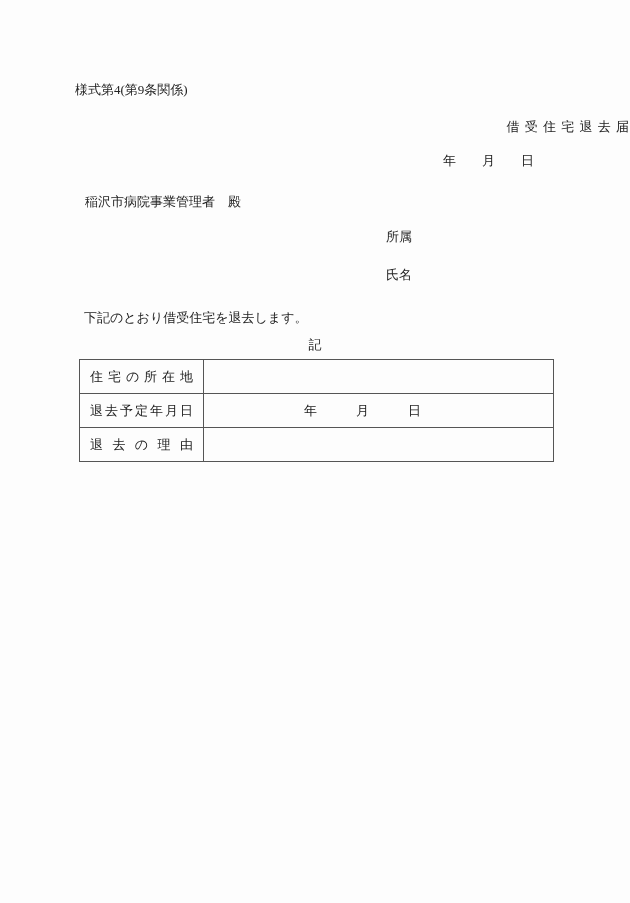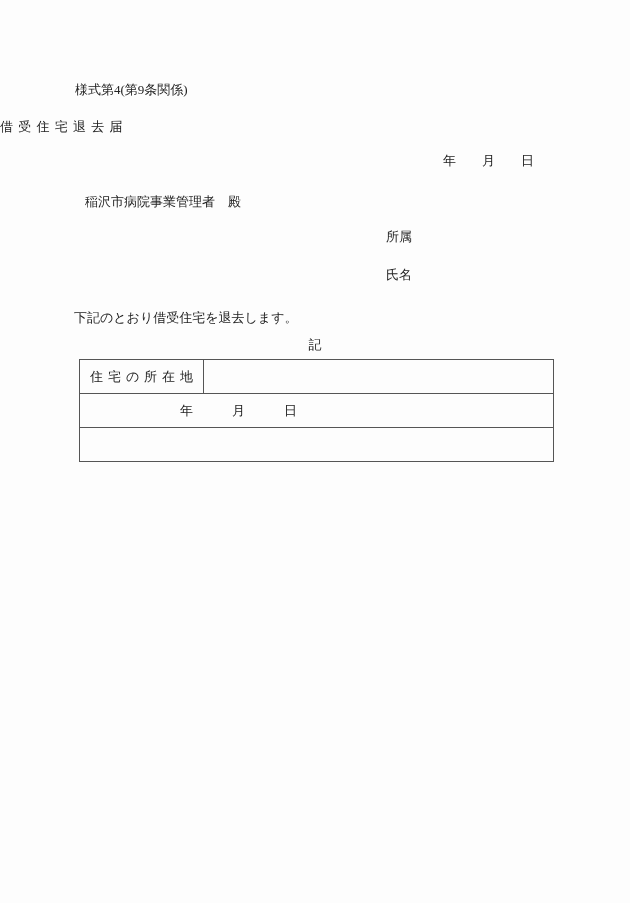--- a/index.html
+++ b/index.html
@@ -17,33 +17,33 @@
     font-size: 13px;
     overflow: hidden;
   }
   .abs { position: absolute; white-space: pre; }
 
   .form-number { left: 75px; top: 81px; }
 
   .doc-title {
     left: 0; top: 118px;
     width: 100%;
-    text-align: left;
+    text-align: right;
     letter-spacing: 1px;
     white-space: pre;
   }
 
   .date-line { left: 443px; top: 152px; }
 
   .addressee { left: 85px; top: 193px; font-family: Liberation Mono, monospace; }
 
   .affiliation { left: 386px; top: 228px; }
   .name-label  { left: 386px; top: 266px; }
 
-  .body-text { left: 74px; top: 309px; }
+  .body-text { left: 84px; top: 309px; }
 
   .record-marker {
     left: 0; top: 336px;
     width: 100%;
     text-align: center;
     white-space: pre;
   }
 
   .form-table {
     position: absolute;
@@ -96,21 +96,23 @@
   <div class="abs body-text">下記のとおり借受住宅を退去します。</div>
 
   <div class="abs record-marker">記</div>
 
   <div class="form-table">
     <div class="trow">
       <div class="tlabel">住宅の所在地</div>
       <div class="tvalue"></div>
     </div>
     <div class="trow">
+      <div class="tlabel">退去予定年月日</div>
       <div class="tvalue">年　　　月　　　日</div>
     </div>
     <div class="trow">
+      <div class="tlabel">退去の理由</div>
       <div class="tvalue"></div>
     </div>
   </div>
 
 
 </div>
 
 </body></html>

